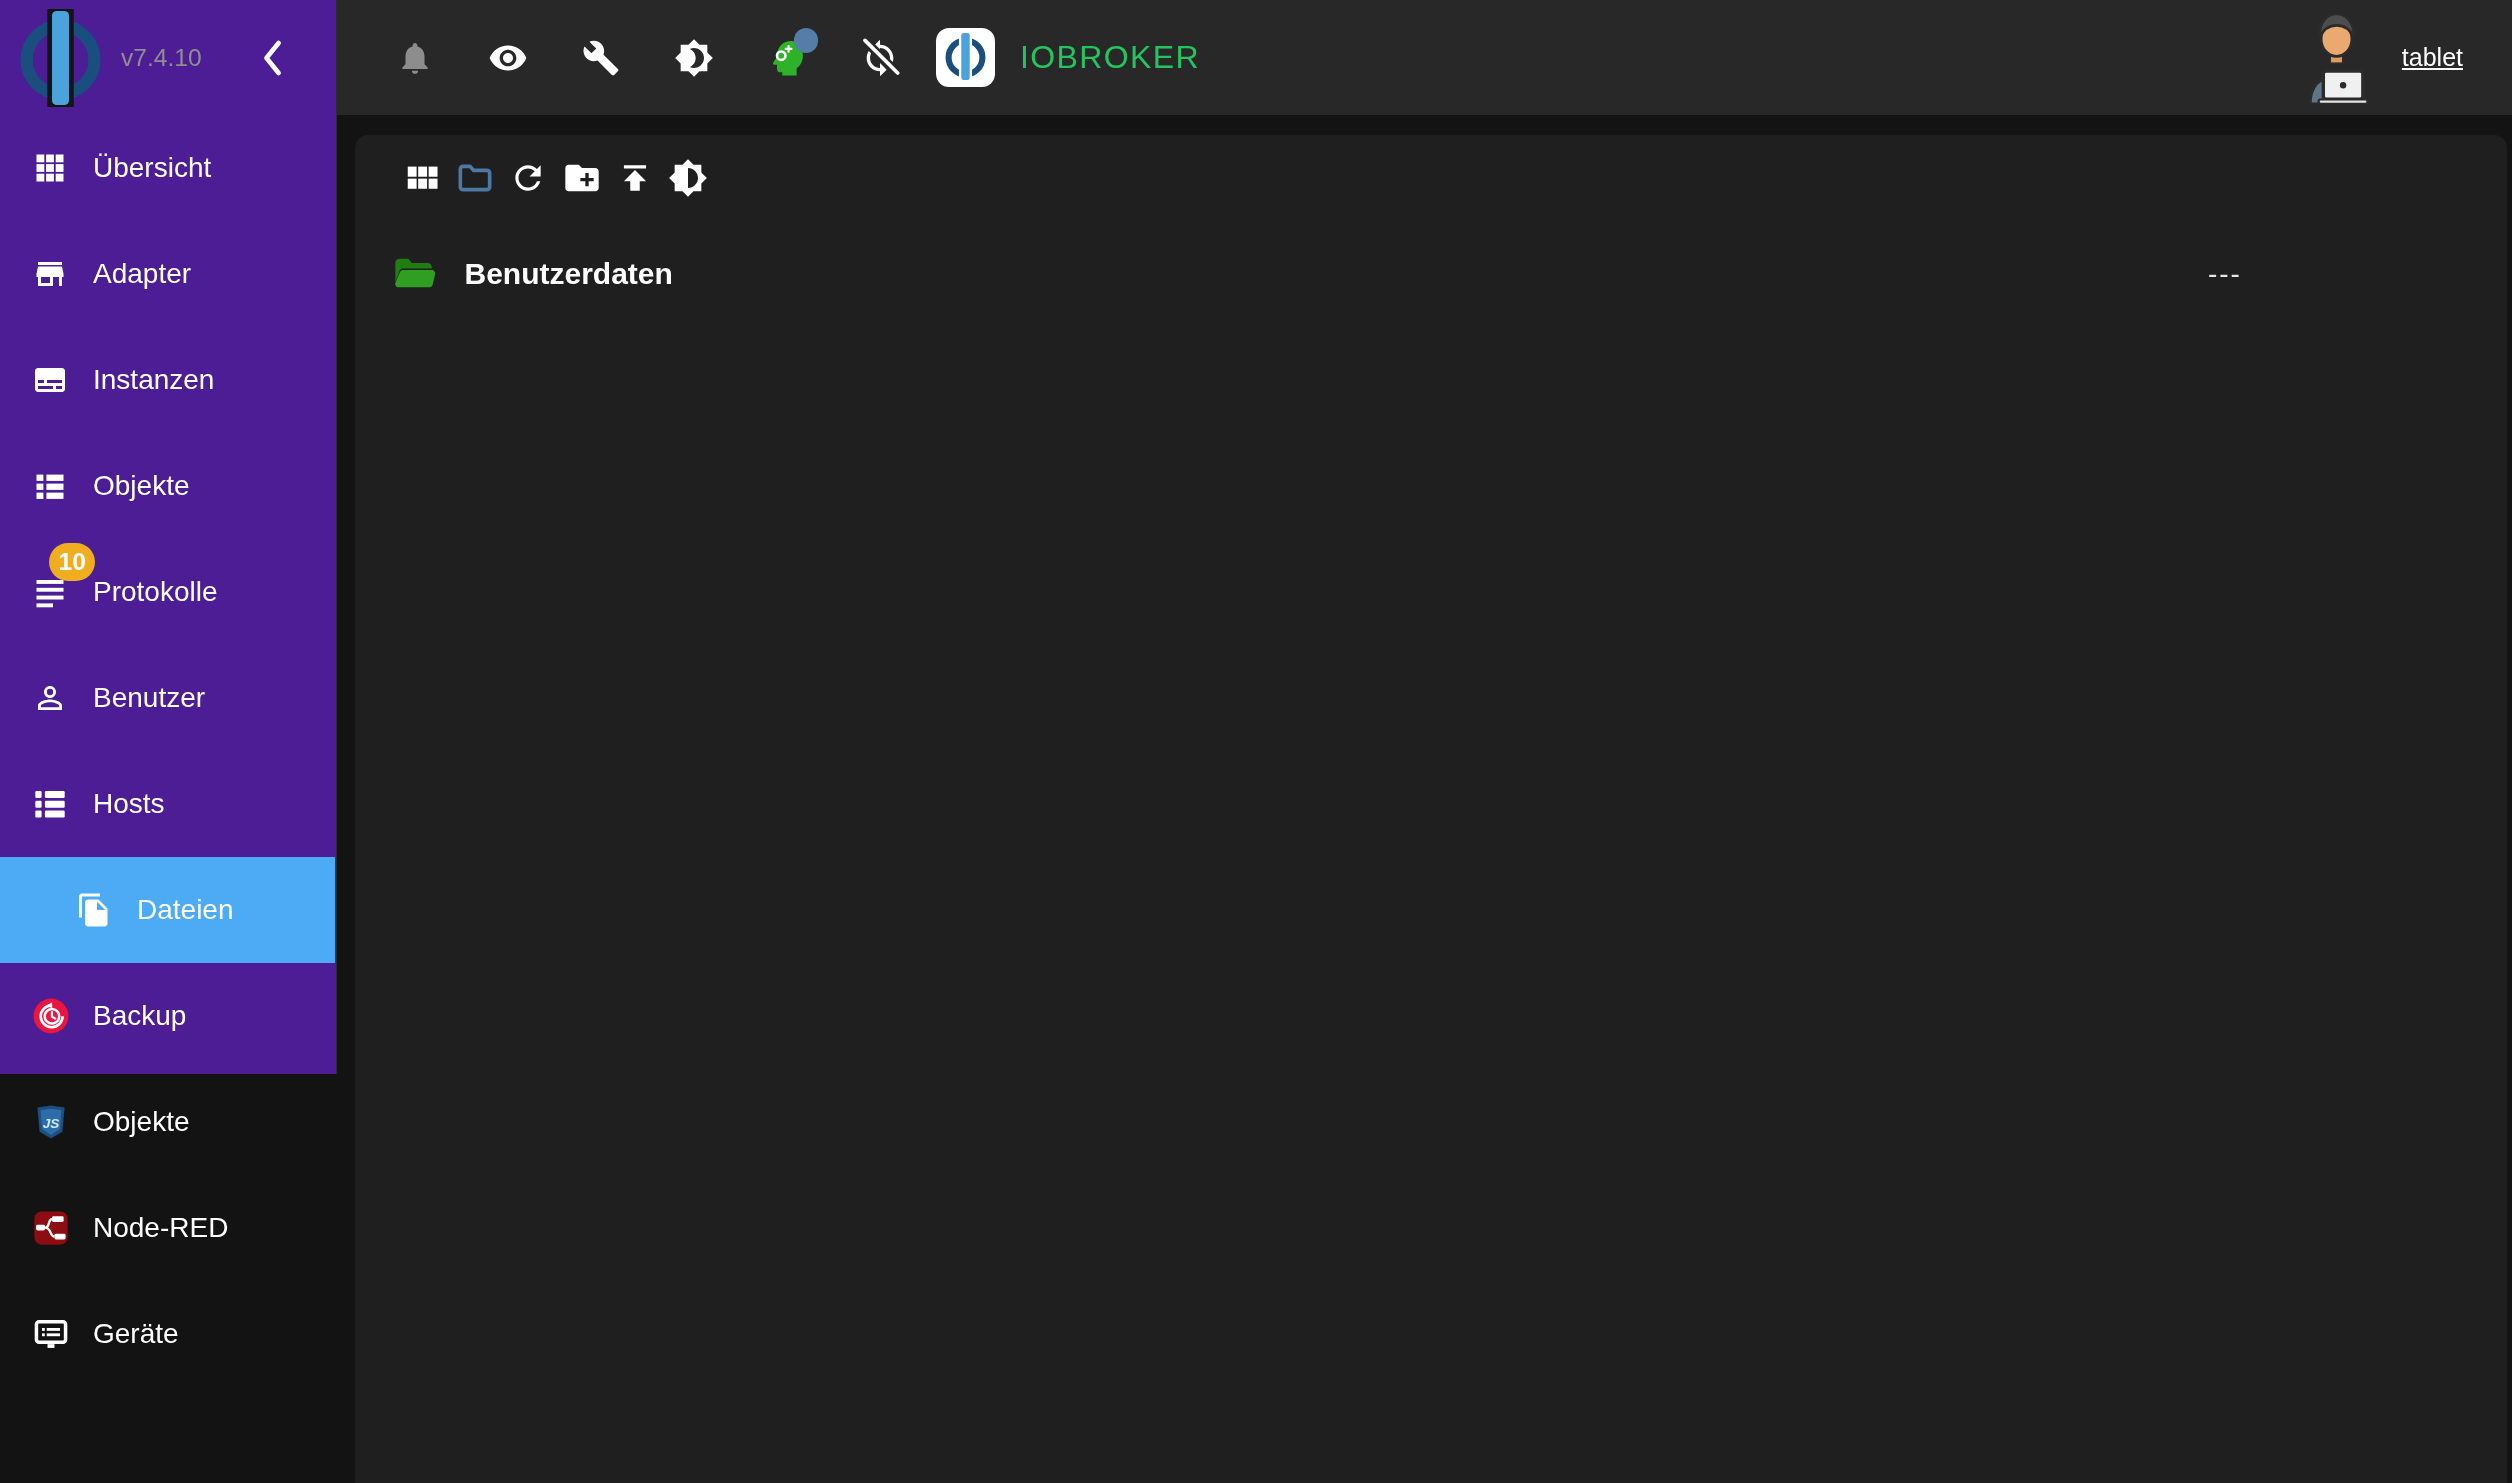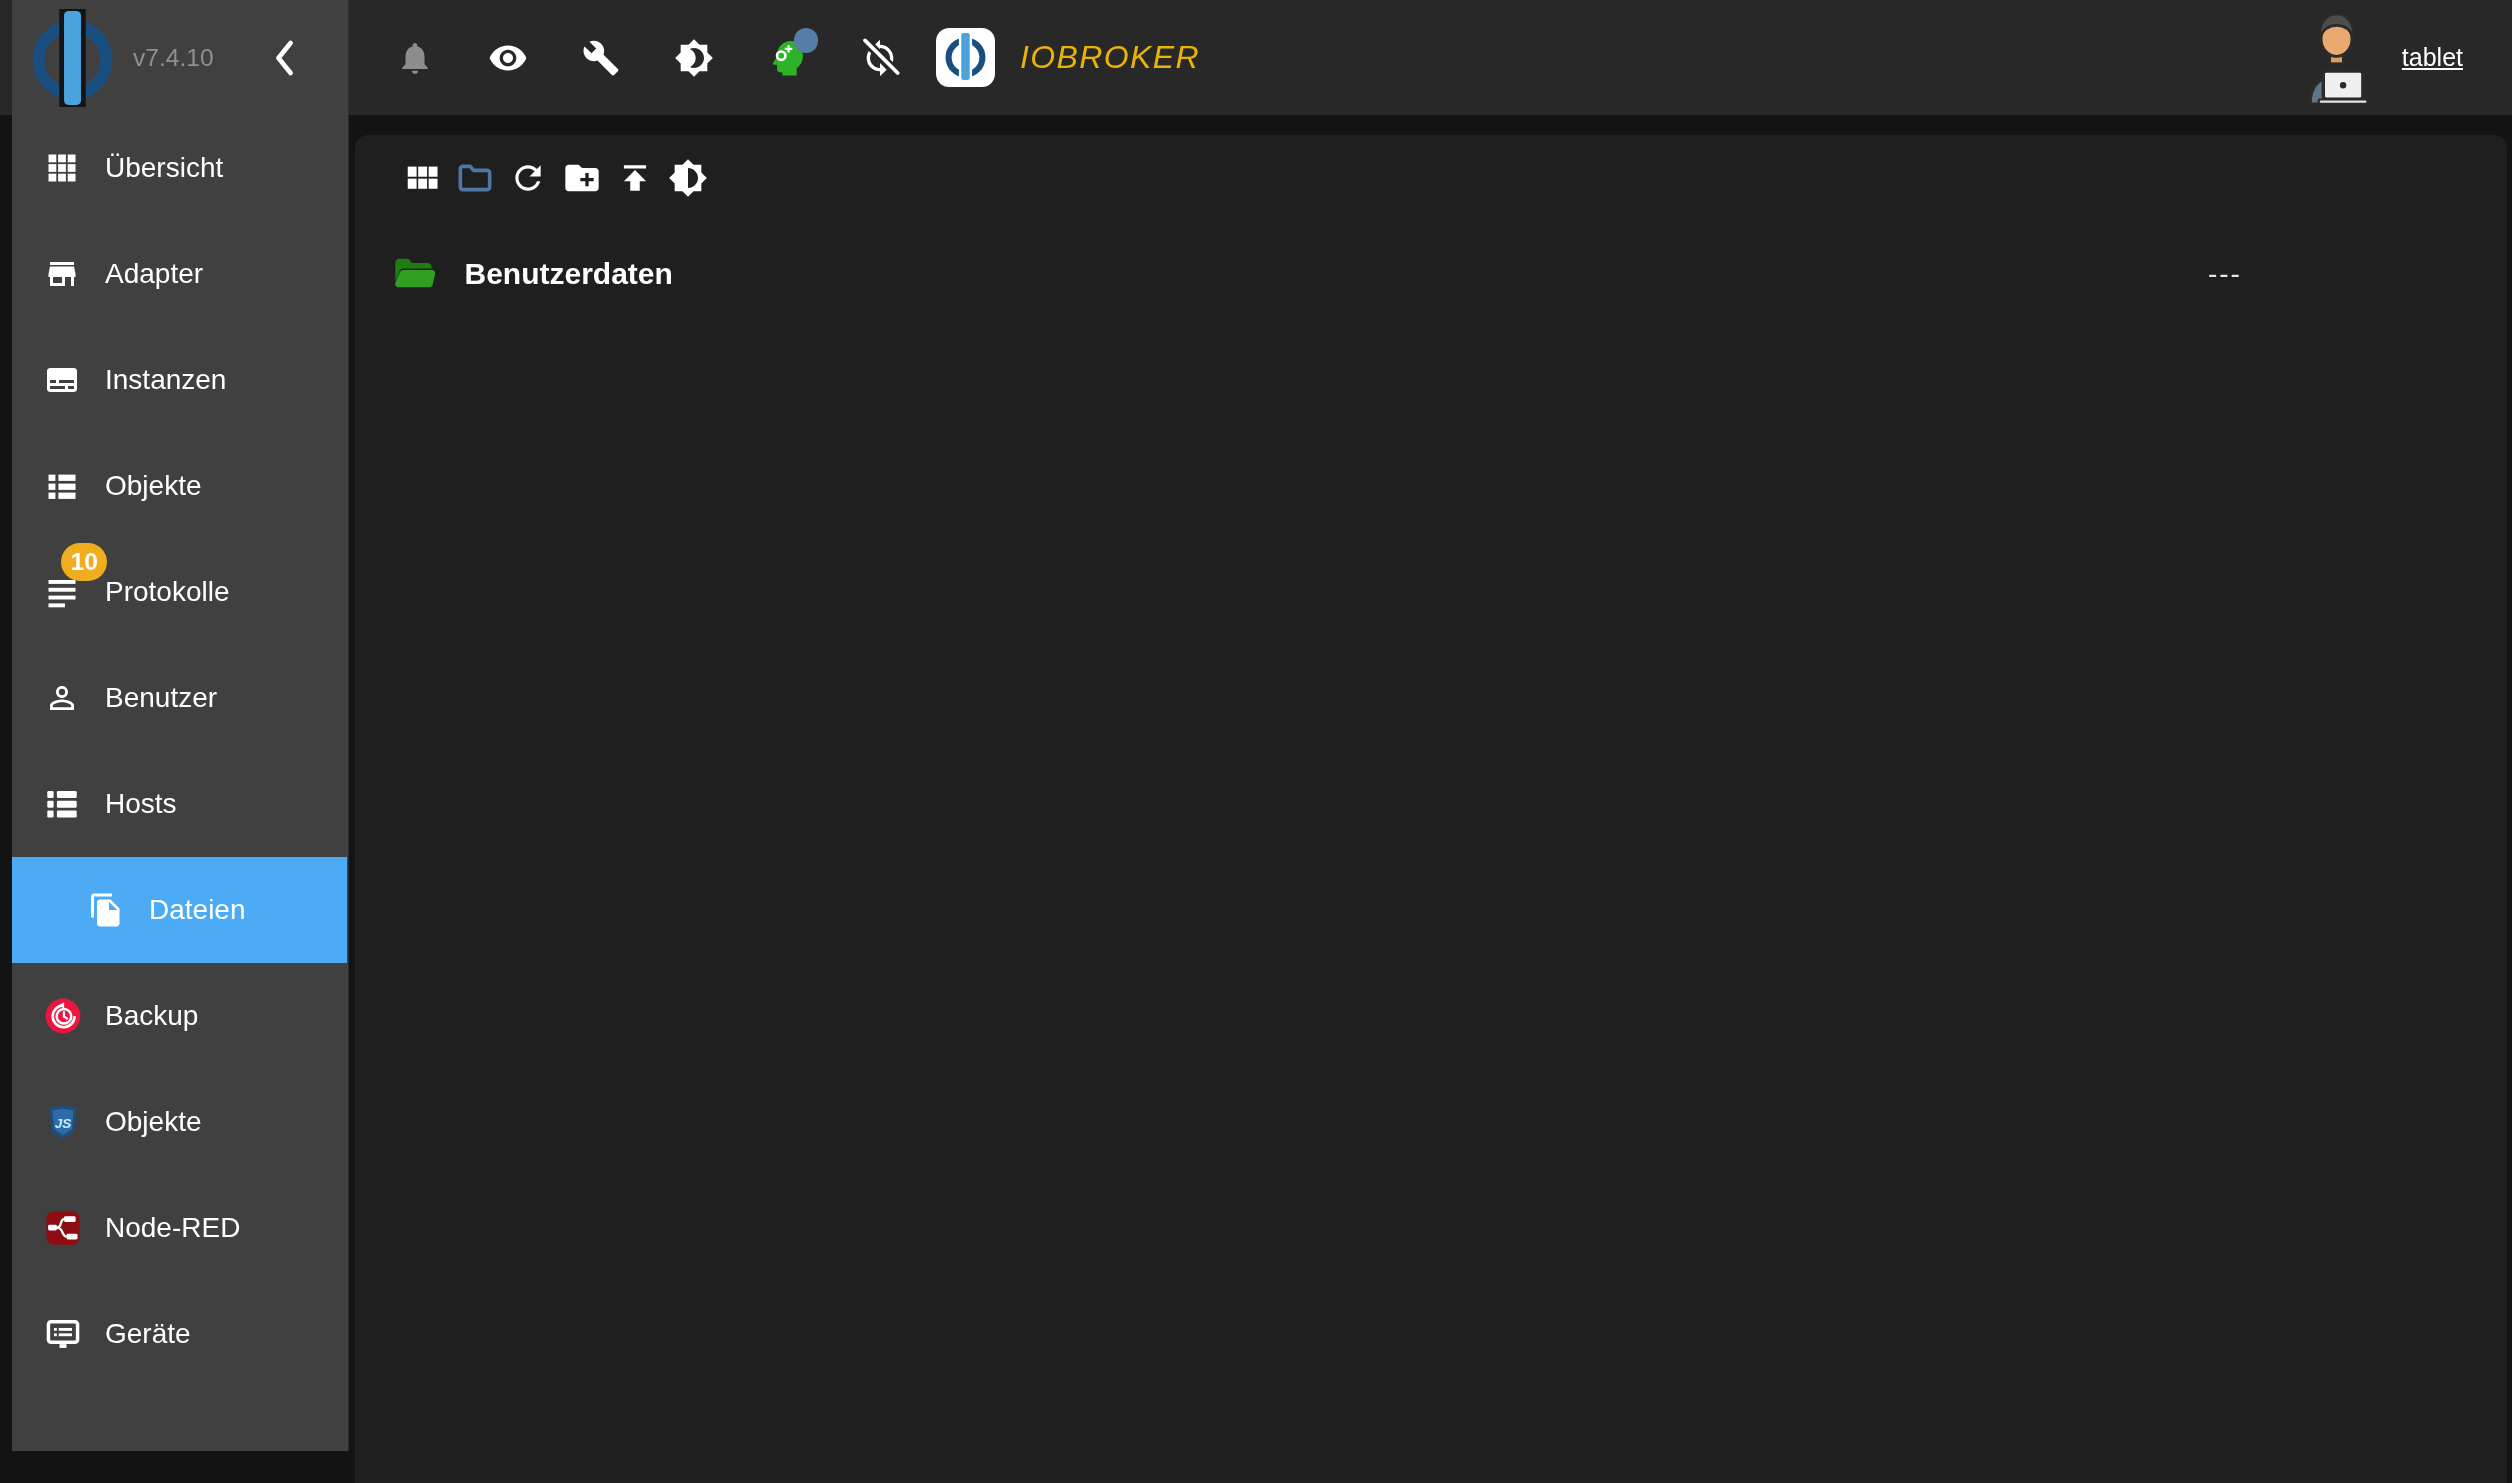--- a/index.html
+++ b/index.html
@@ -31,32 +31,32 @@
   }
   .app-chip {
     position:absolute; left:936px; top:28px;
     width:59px; height:59px; border-radius:13.2px;
     background:#ffffff;
     display:flex; align-items:center; justify-content:center;
   }
   .brand {
     position:absolute; left:1020px; top:0; height:115px;
     display:flex; align-items:center;
-    font-size:32px; color:#eab308; letter-spacing:1.4px;font-style:italic;
+    font-size:32px; color:#22c55e; letter-spacing:1.4px;
   }
   .user-area {
     position:absolute; right:49px; top:0; height:115px;
     display:flex; align-items:center; gap:23px; cursor:pointer;
   }
   .user-name { font-size:25px; color:#fff;text-decoration:underline; }
 
   
   .sidebar {
-    position:absolute; left:12px; top:0; width:337px; height:1451px;
-    background:#404040;
+    position:absolute; left:0; top:0; width:337px; height:1074px;
+    background:#4c1d95;
     border-right:1.9px solid #2c2c2c;
     z-index:2;
   }
   .sidebar-header { position:relative; height:115px; }
   .side-logo { position:absolute; left:13.2px; top:8.5px; }
   .version { position:absolute; left:121px; top:44px; font-size:24.6px; color:#8f8f8f; }
   .collapse-btn { position:absolute; left:257px; top:38px; width:32px; height:42px; cursor:pointer; display:flex; align-items:center; justify-content:center; }
 
   .menu { position:absolute; top:115px; left:0; width:335px; }
   .menu-item {

